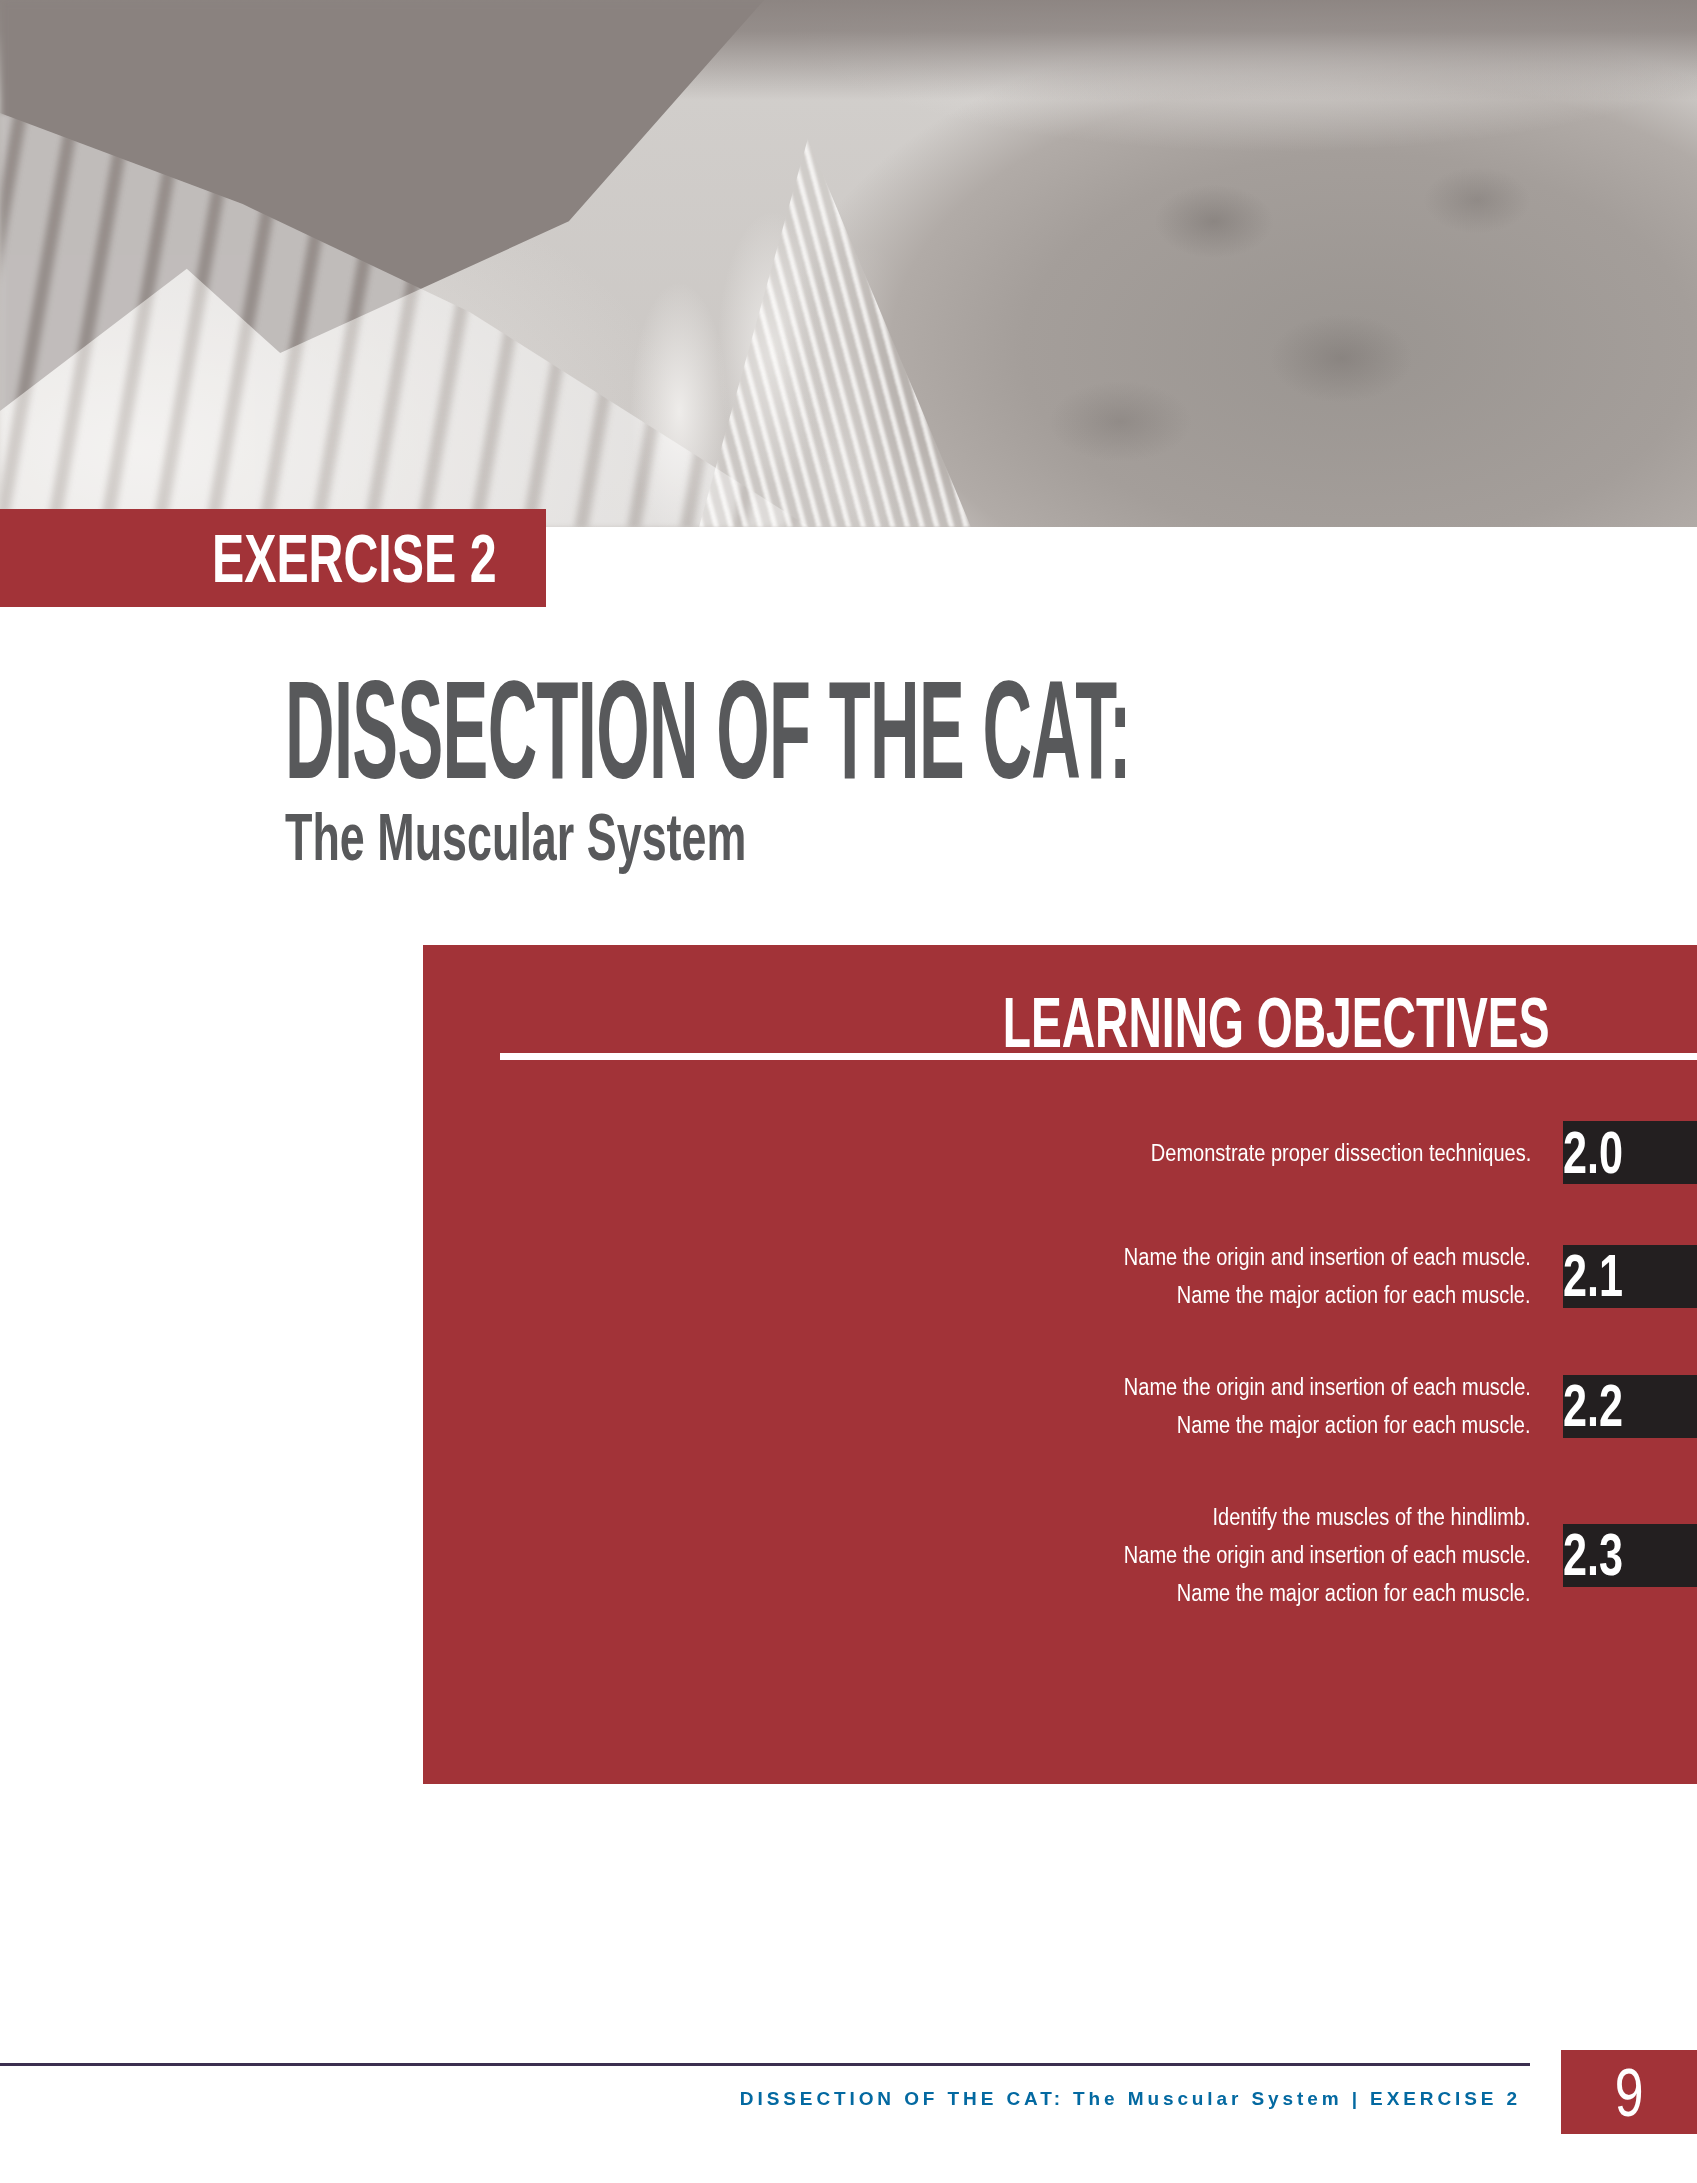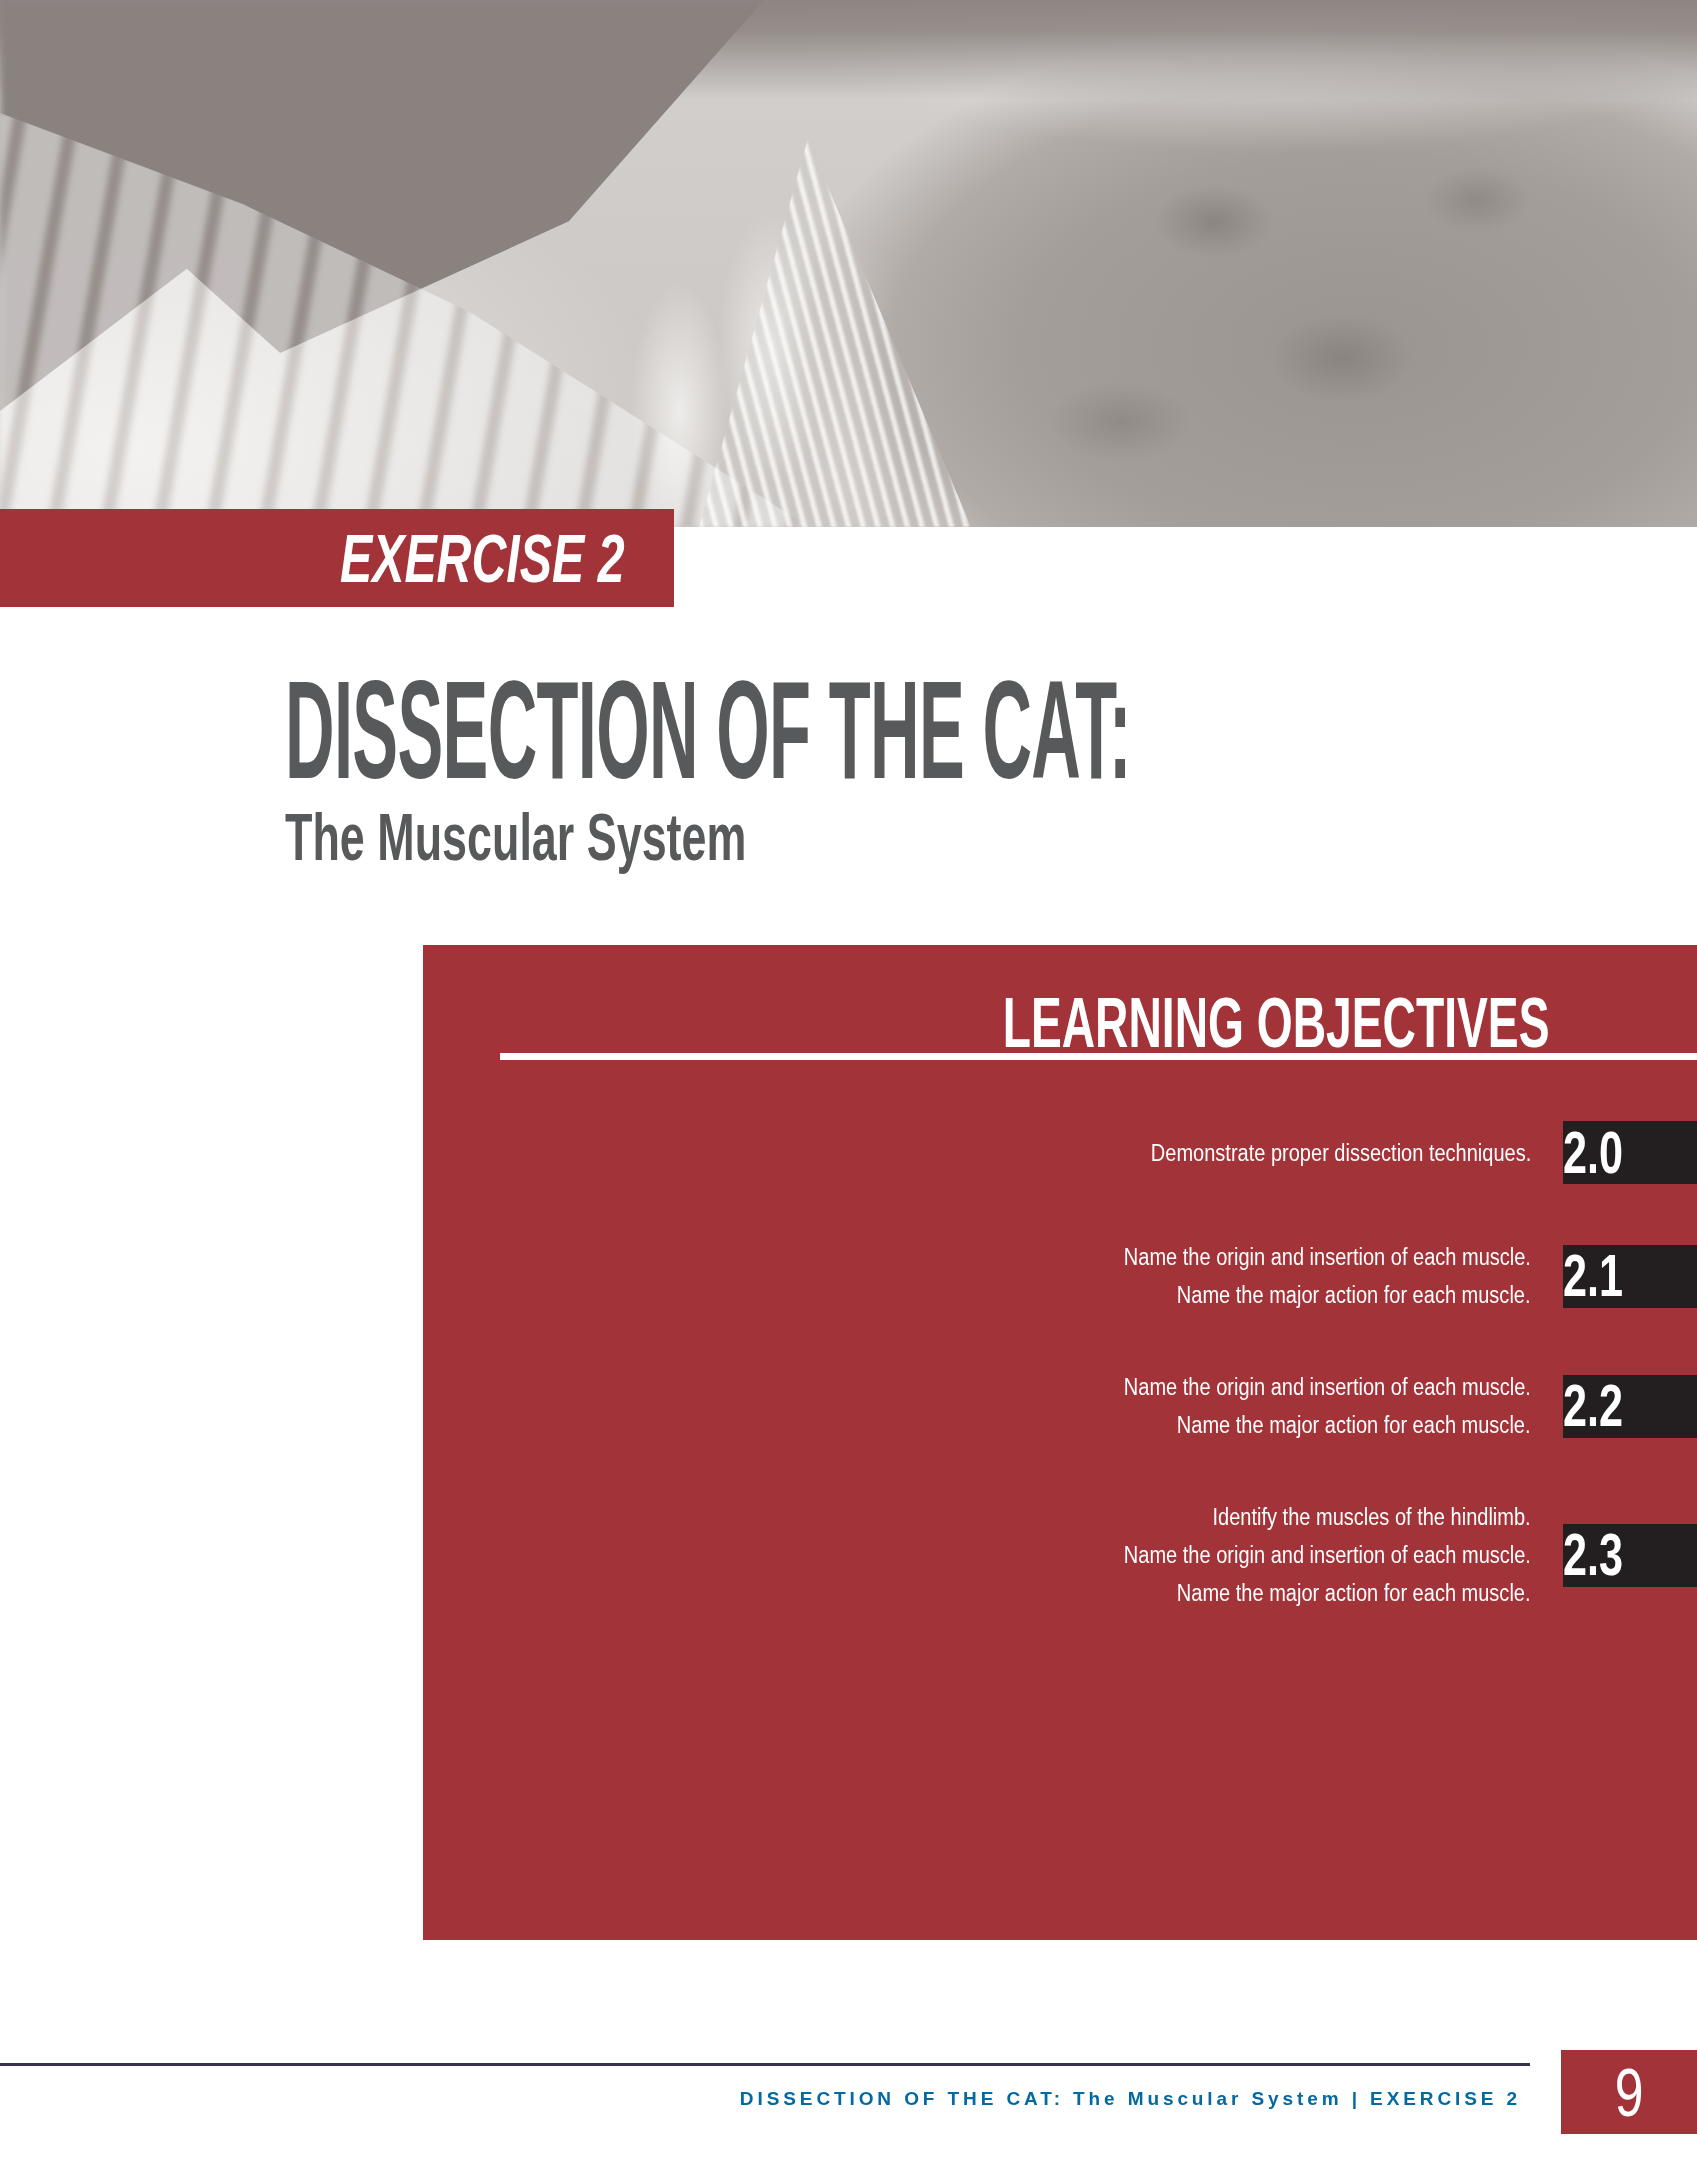--- a/index.html
+++ b/index.html
@@ -38,41 +38,41 @@
   }
   .hero-fascia{ 
     position:absolute;left:699px;bottom:0;width:272px;height:388px;opacity:.9;filter:blur(1.3px);
     background:repeating-linear-gradient(75deg, rgba(252,251,250,.9) 0 3.9px, rgba(210,205,201,.3) 6.5px 14.2px);
     clip-path:polygon(40% 0,100% 100%,0 100%);
   }
   
   .cx{display:inline-block;white-space:nowrap;}
   
   .banner{
-    position:absolute;left:0;top:509px;width:674px;height:98px;background:#a23338;
-    display:flex;align-items:center;justify-content:flex-end;padding-right:50px;box-sizing:border-box;font-style:italic;
+    position:absolute;left:0;top:509px;width:546px;height:98px;background:#a23338;
+    display:flex;align-items:center;justify-content:flex-end;padding-right:50px;box-sizing:border-box;
   }
   .banner .cx{
     color:#ffffff;font-weight:700;font-size:69px;line-height:1;
     transform:scaleX(.70);transform-origin:right center;
   }
   
   .title{
     position:absolute;left:285px;top:660px;margin:0;color:#58595b;font-weight:700;
     font-size:140px;line-height:1;letter-spacing:-1.3px;
     transform:scaleX(.49);transform-origin:left top;white-space:nowrap;
   }
   .subtitle{
     position:absolute;left:285px;top:804px;margin:0;color:#58595b;font-weight:700;
     font-size:66px;line-height:1;
     transform:scaleX(.68);transform-origin:left top;white-space:nowrap;
   }
   
   .objectives{
-    position:absolute;left:423px;top:945px;width:1275px;height:995px;background:#a23338;
+    position:absolute;left:423px;top:945px;width:1275px;height:839px;background:#a23338;
   }
   .obj-heading-wrap{
     position:absolute;top:43px;left:0;right:149px;text-align:right;
   }
   .obj-heading-wrap .cx{
     color:#ffffff;font-weight:700;font-size:70px;line-height:1;
     transform:scaleX(.66);transform-origin:right center;
   }
   .obj-rule{position:absolute;top:108px;left:77px;right:0;height:6.5px;background:#ffffff;}
   .obj-groups{

